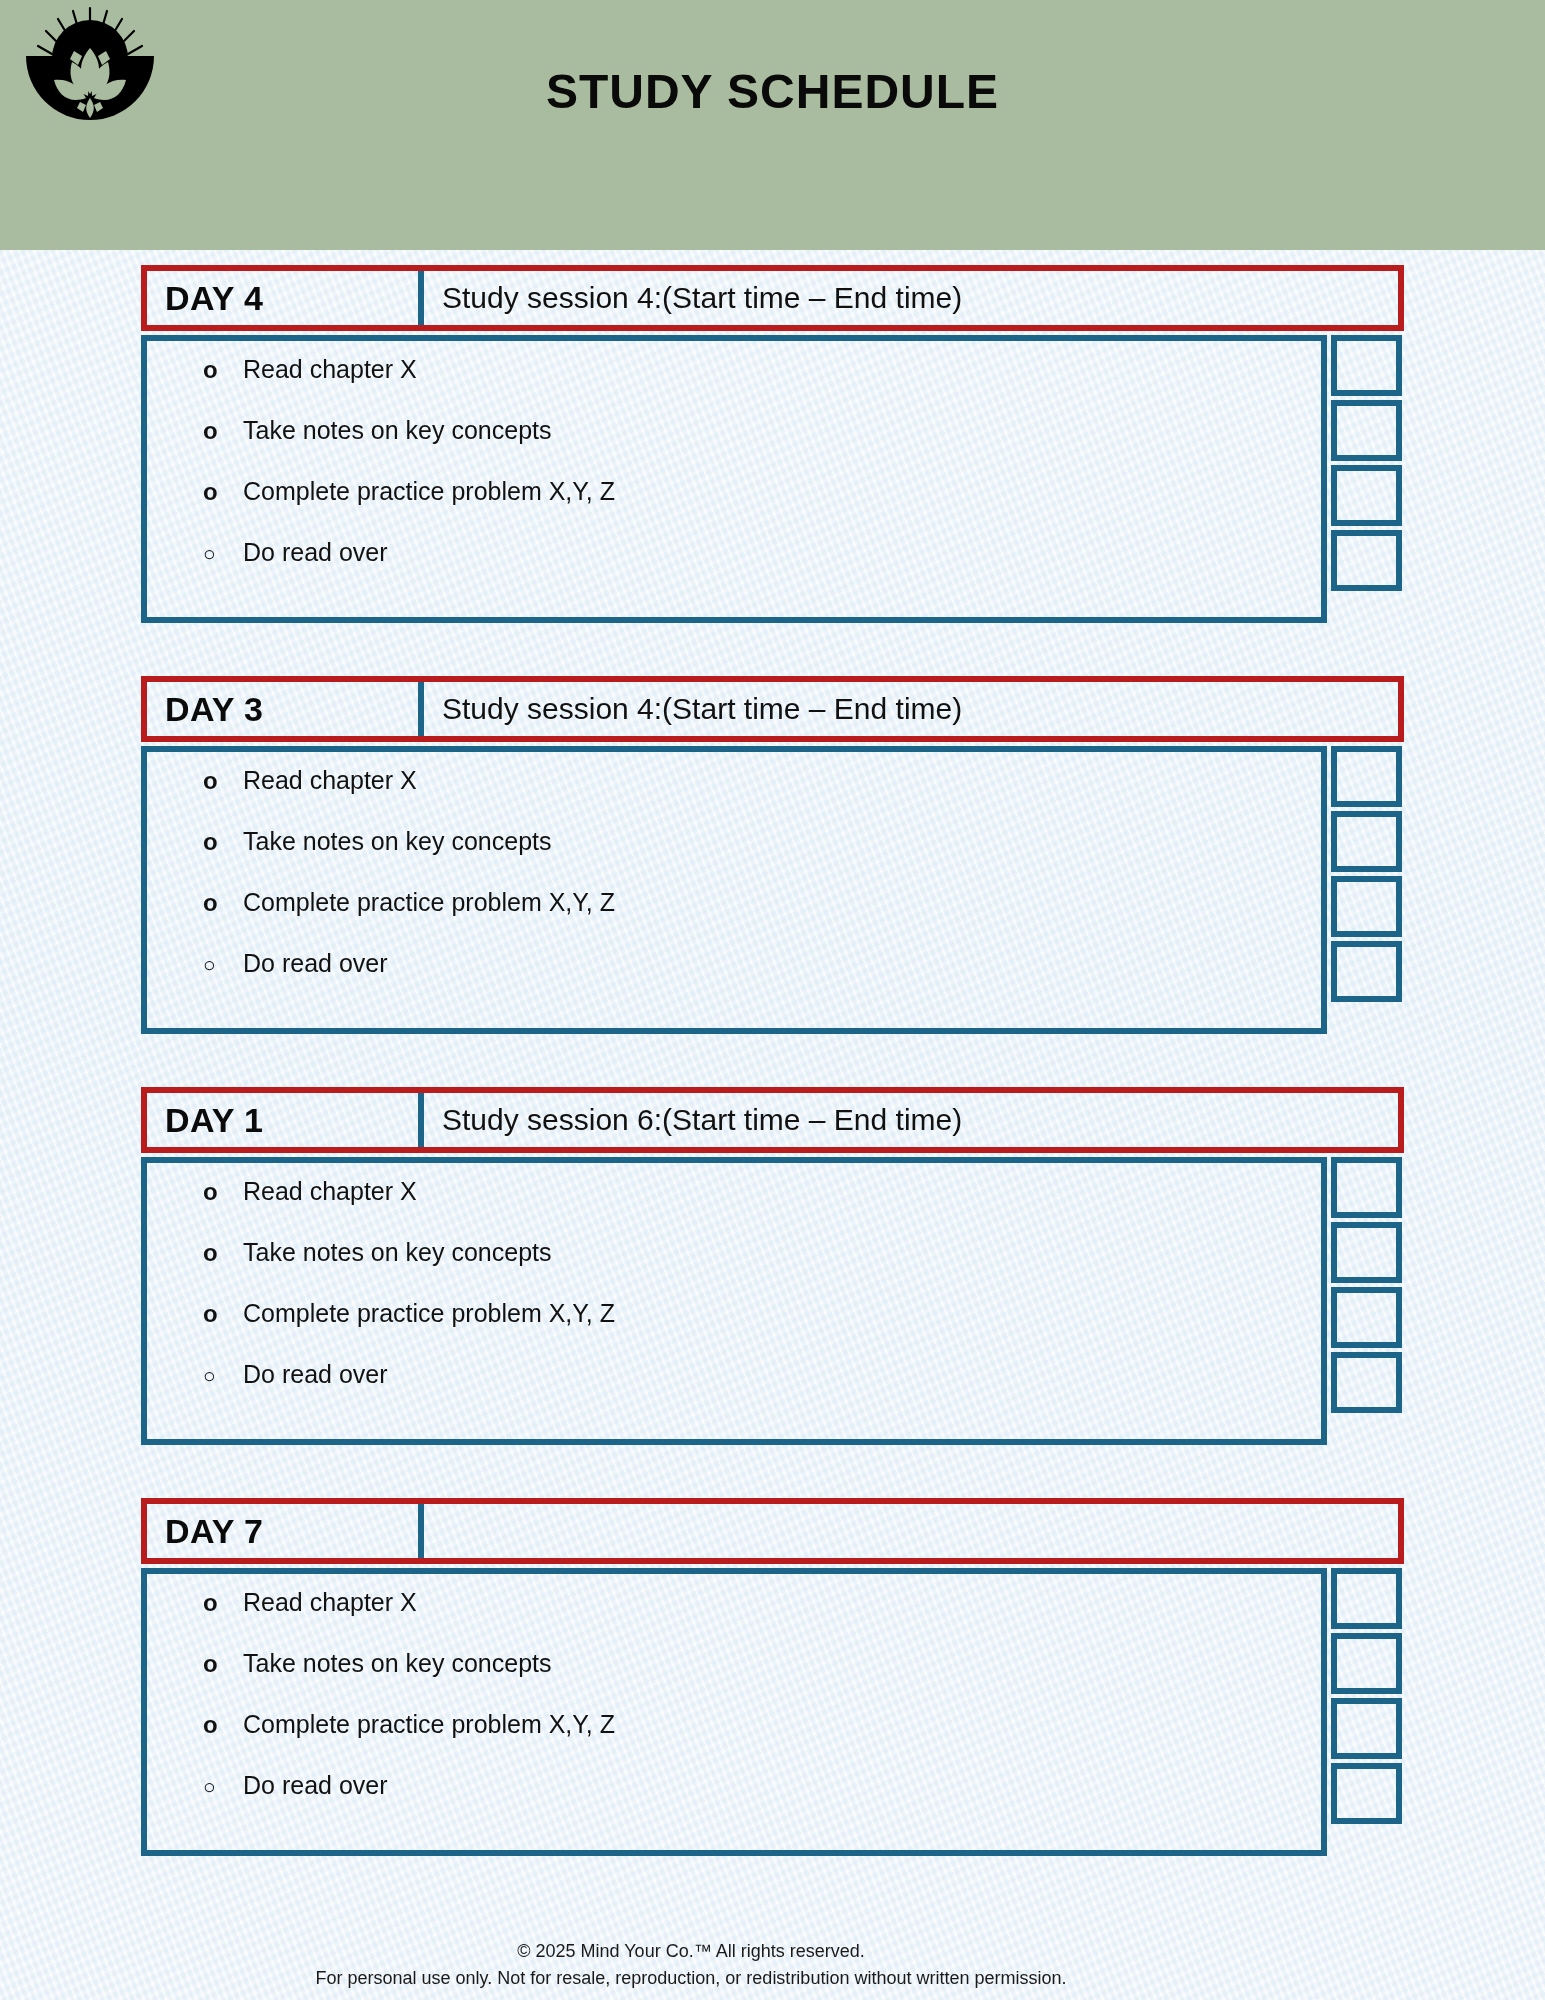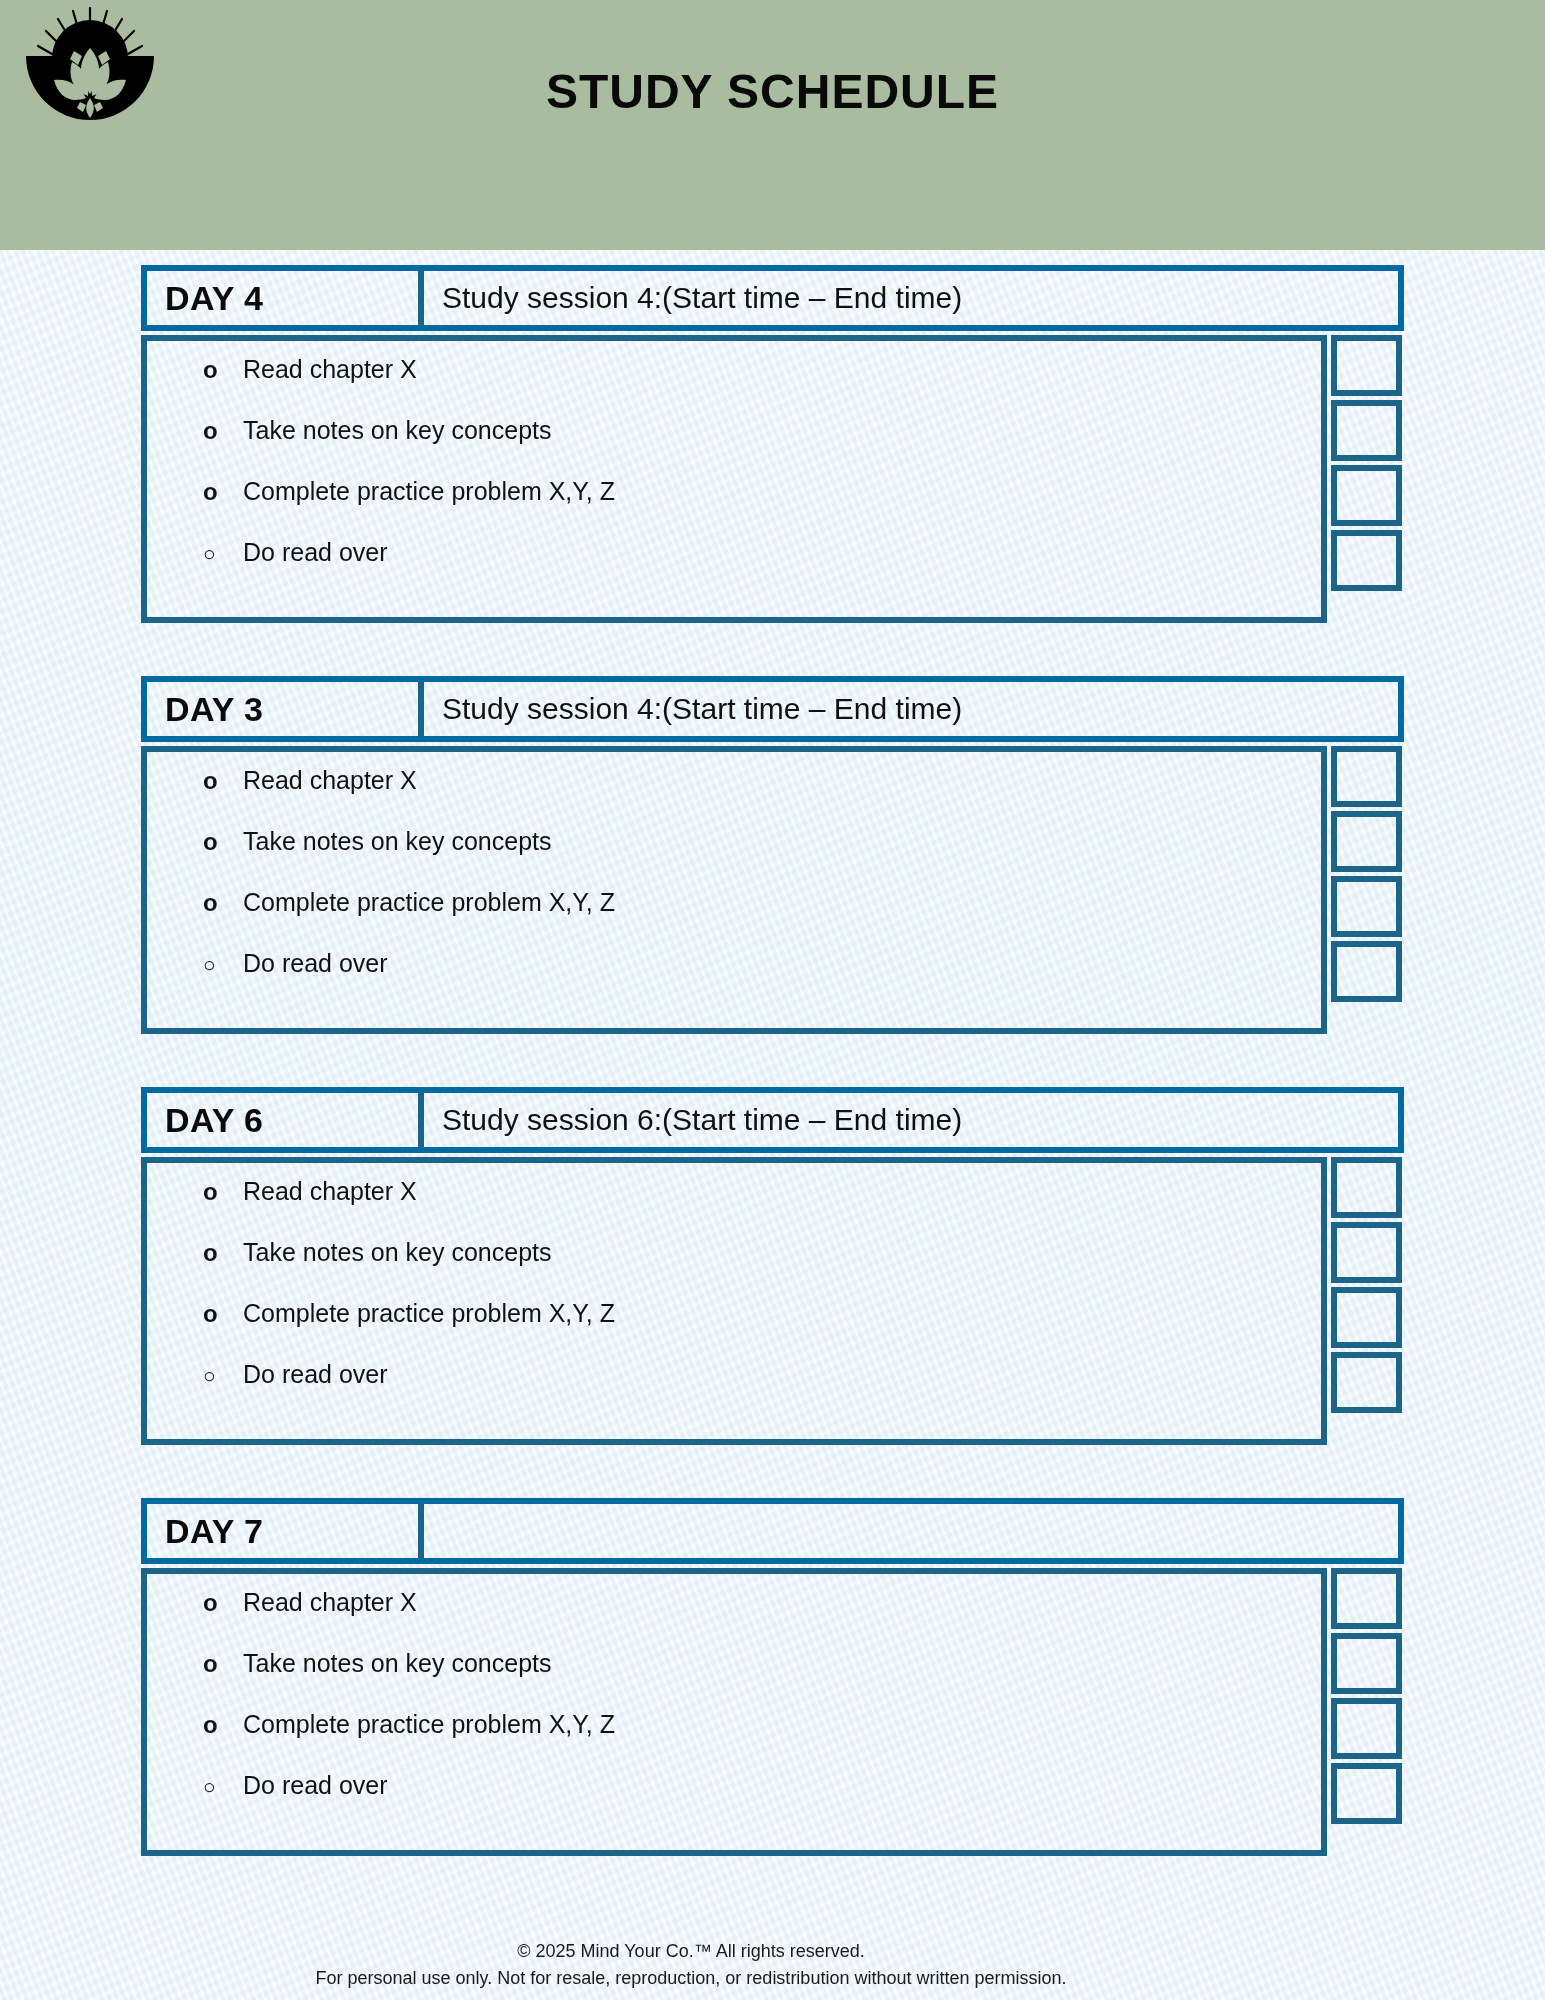--- a/index.html
+++ b/index.html
@@ -72,21 +72,21 @@
   .card {
     position: relative;
     width: 1263px;
     margin: 0 auto 53px auto;
     box-sizing: border-box;
   }
   .card:first-child { margin-top: 15px; }
 
   .card-head {
     display: flex;
-    border: 6px solid #0369a1;
+    border: 6px solid #b91c1c;
     box-sizing: border-box;
     height: 66px;
     background: transparent;
   }
   .day-cell {
     width: 277px;
     border-right: 6px solid #1d6489;
     box-sizing: border-box;
     display: flex;
     align-items: center;
@@ -267,21 +267,21 @@
         <div class="check-cell"></div>
         <div class="check-cell"></div>
         <div class="check-cell"></div>
         <div class="check-cell"></div>
       </div>
     </div>
   </div>
 
   <div class="card">
     <div class="card-head">
-      <div class="day-cell">DAY 6</div>
+      <div class="day-cell">DAY 1</div>
       <div class="session-cell">Study session 6:(Start time – End time)</div>
     </div>
     <div class="card-body">
       <div class="tasks-box">
         <div class="task-row">
           <span class="bullet b-bold">o</span>
           <span class="task-text">Read chapter X</span>
         </div>
         <div class="task-row">
           <span class="bullet b-bold">o</span>

